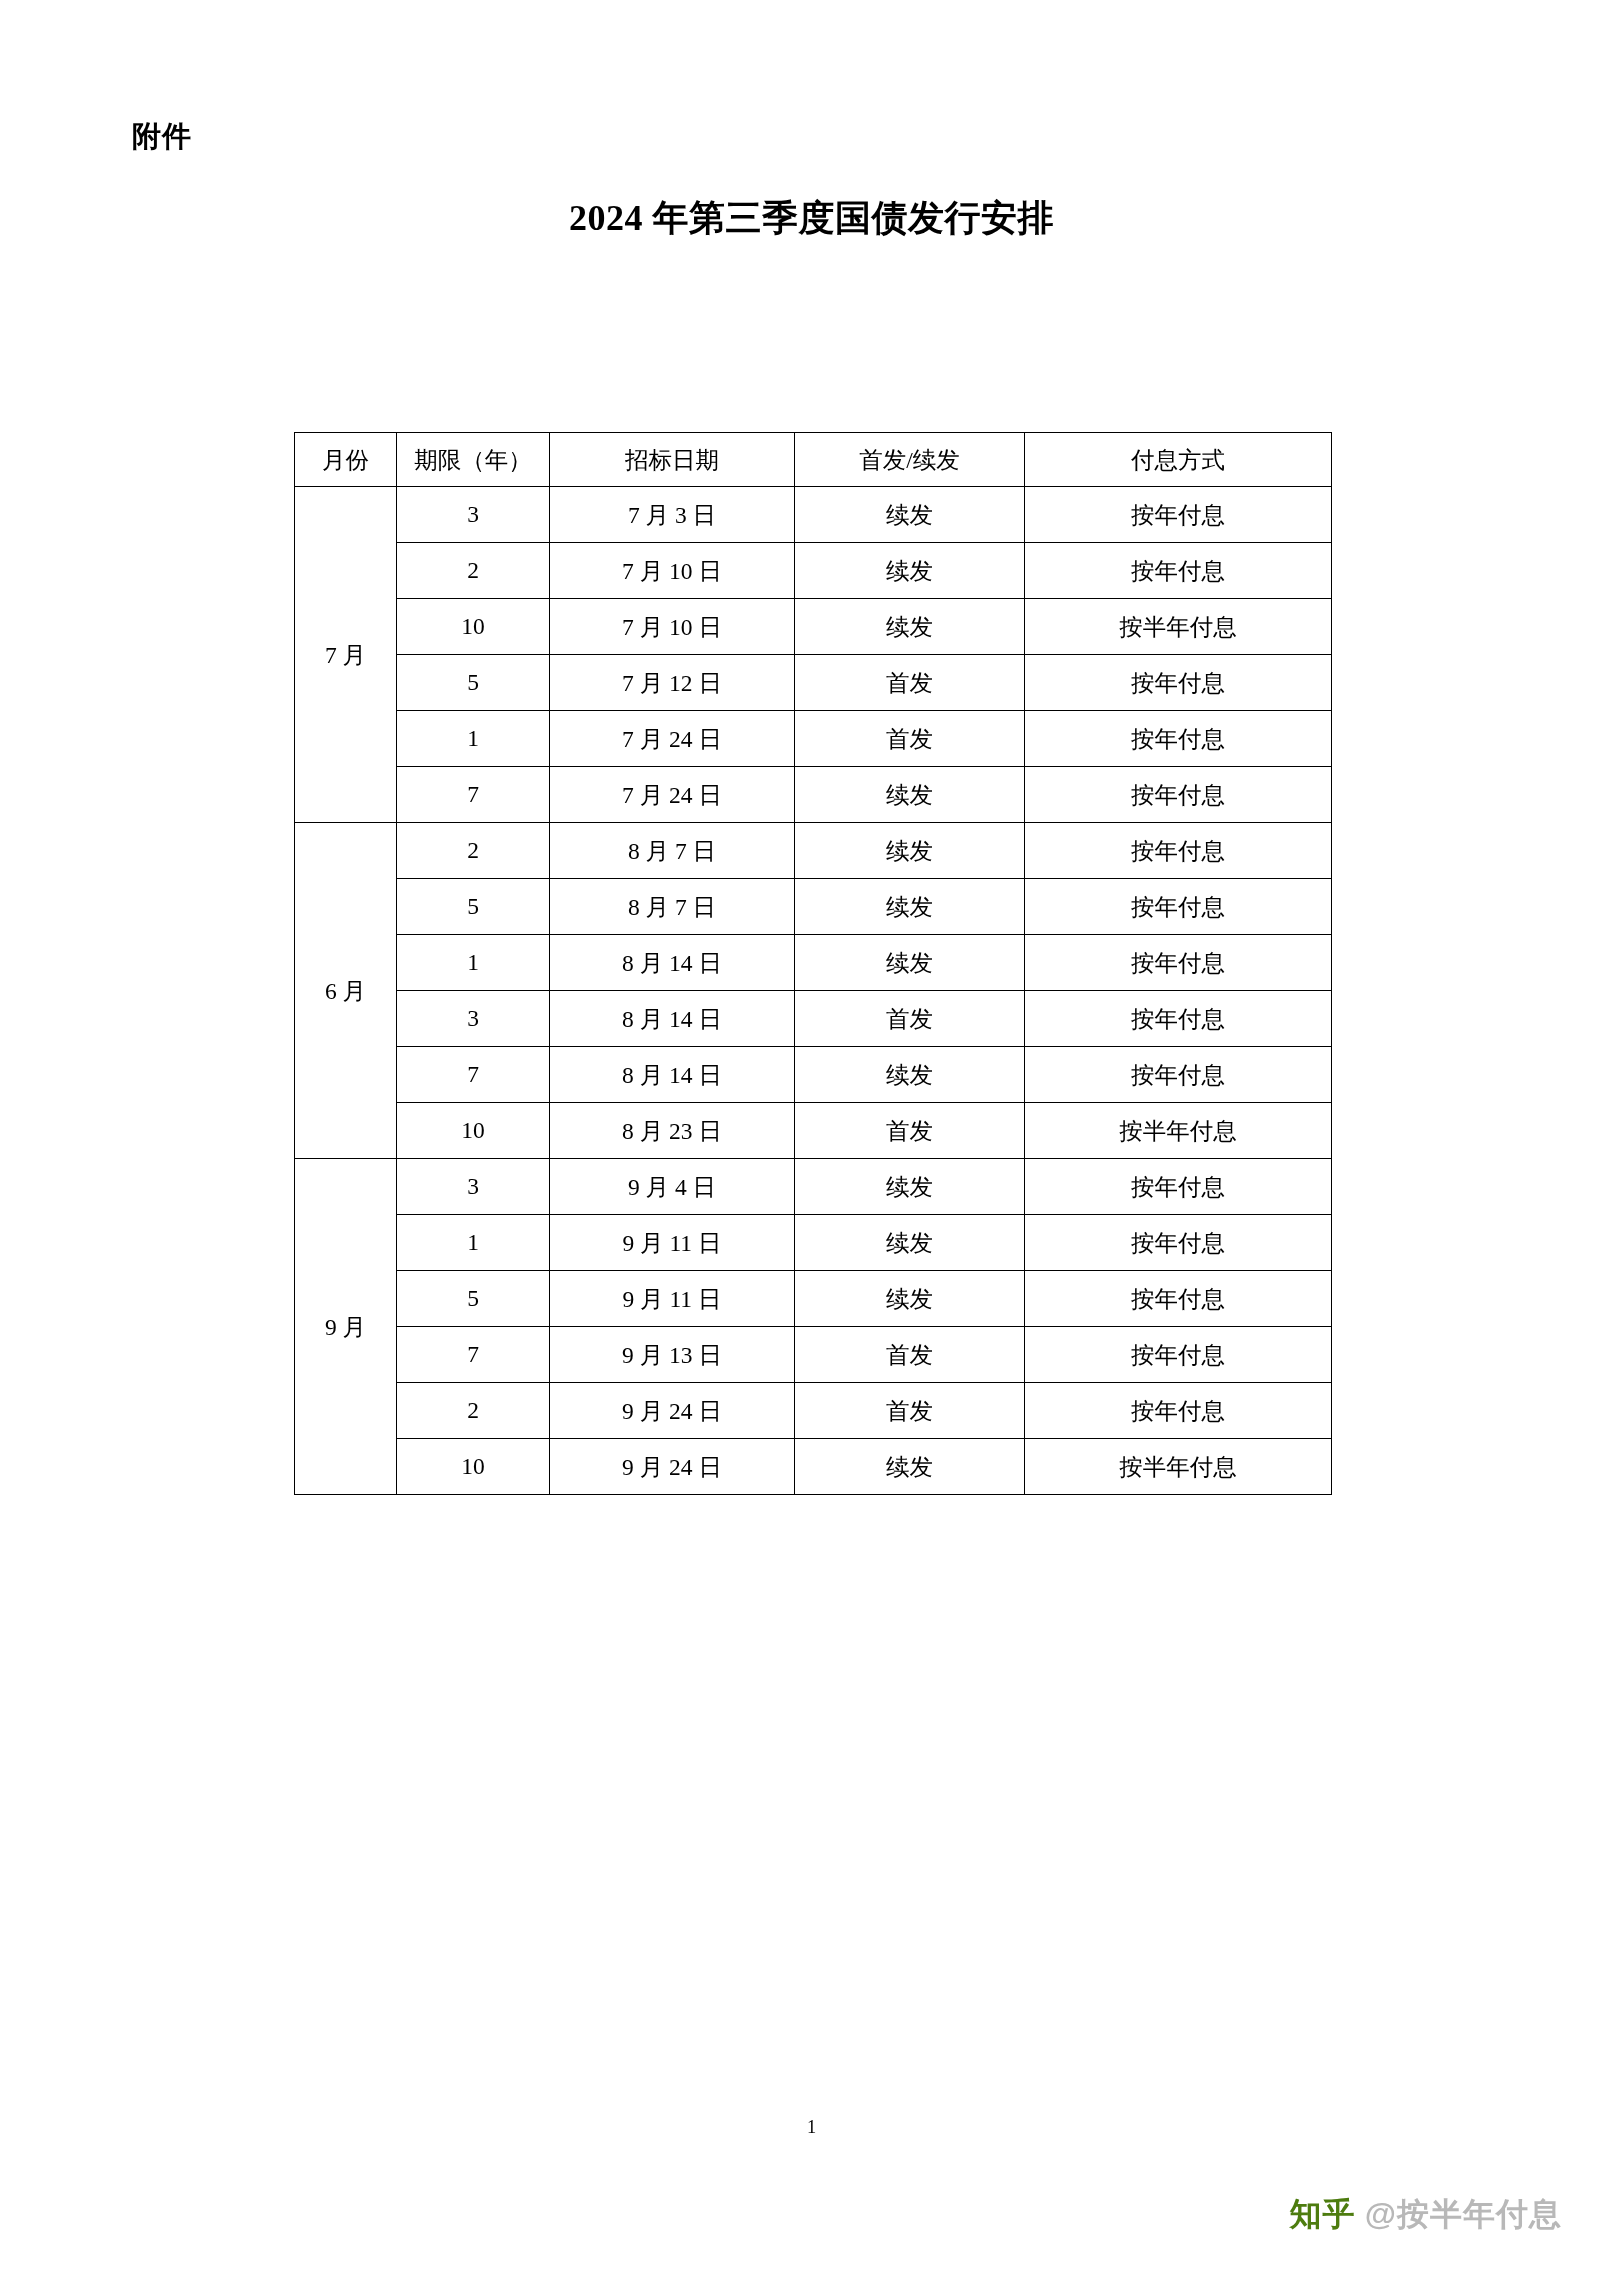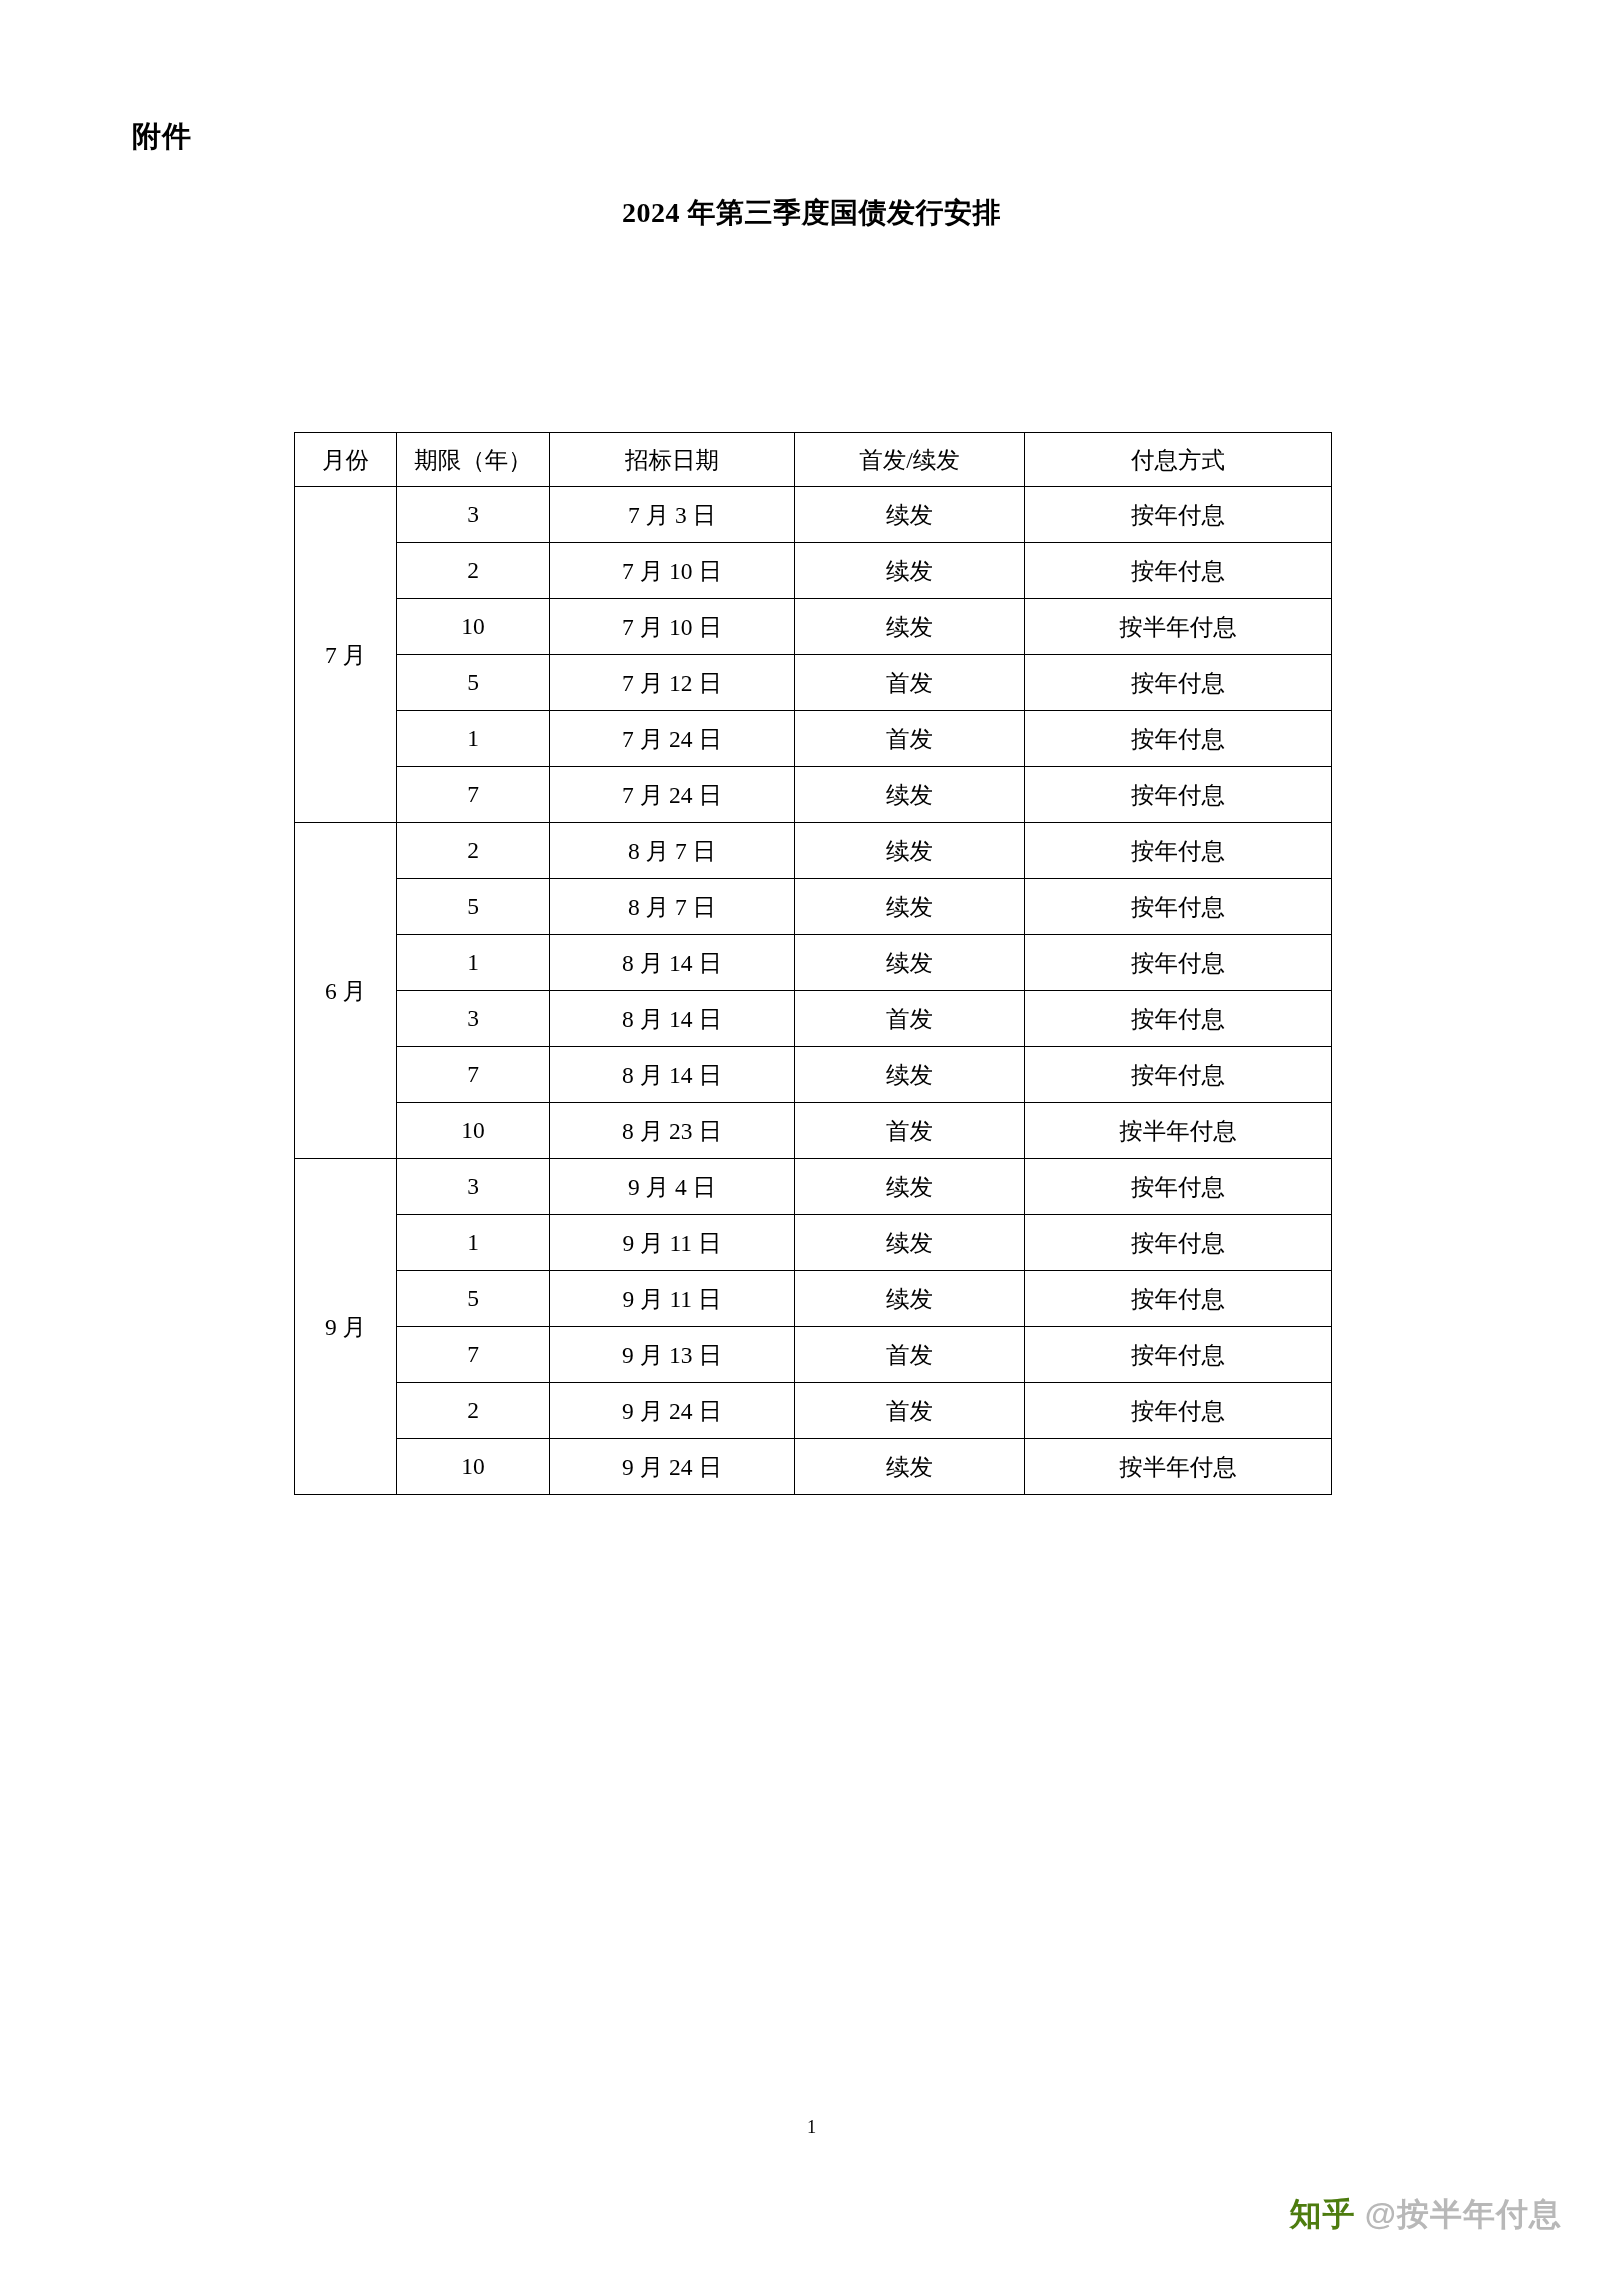--- a/index.html
+++ b/index.html
@@ -31,21 +31,21 @@
     font-weight: 700;
     letter-spacing: 1px;
   }
   .doc-title {
     position: absolute;
     left: 0;
     right: 0;
     top: 194px;
     text-align: center;
     font-family: "Liberation Serif", "DejaVu Serif", serif;
-    font-size: 28px;
+    font-size: 36px;
     font-weight: 700;
     letter-spacing: 0.5px;
   }
   .table-title {
     position: absolute;
     left: 0;
     right: 0;
     top: 363px;
     text-align: center;
     font-family: "Liberation Serif", "DejaVu Serif", serif;

